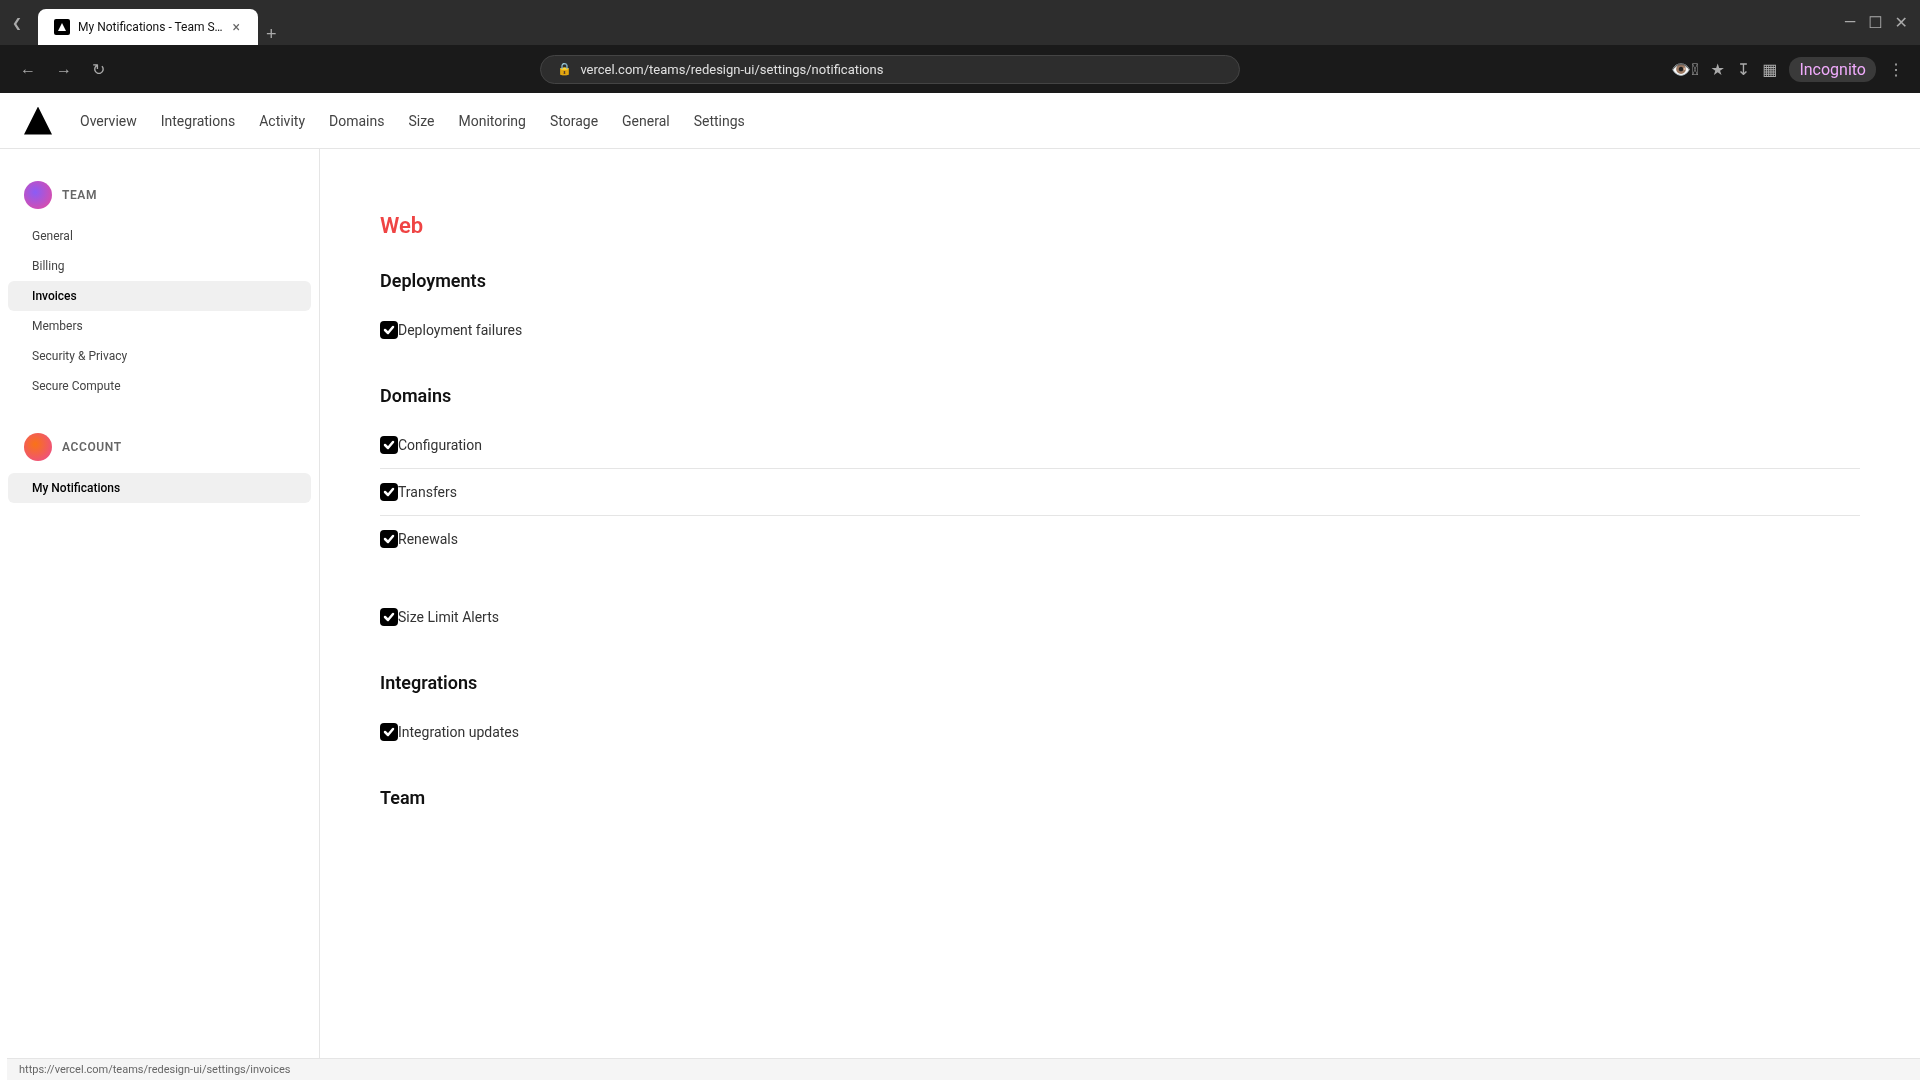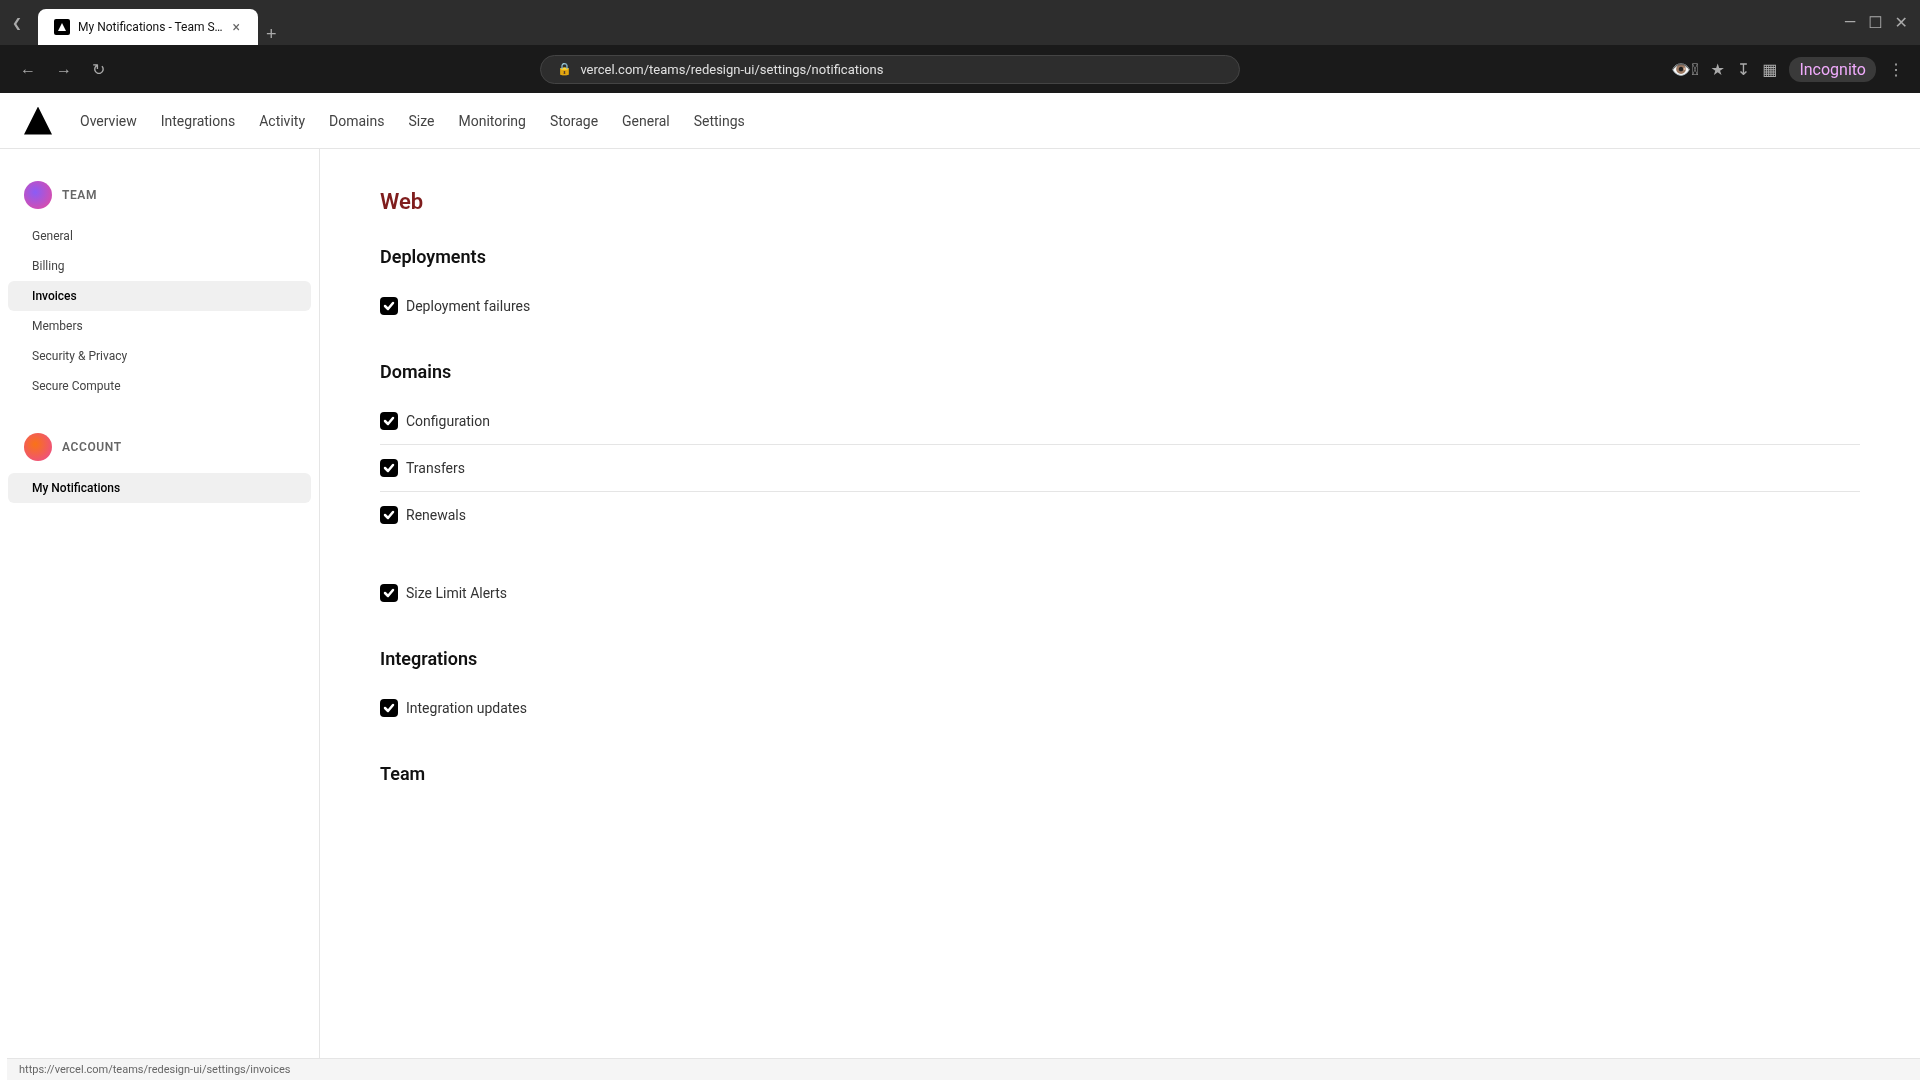--- a/index.html
+++ b/index.html
@@ -37,26 +37,26 @@
     .sidebar { width: 320px; border-right: 1px solid #e5e5e5; padding: 24px 0; flex-shrink: 0; overflow-y: auto; }
     .sidebar-section-header { display: flex; align-items: center; gap: 10px; padding: 8px 24px; margin-bottom: 4px; }
     .sidebar-avatar { width: 28px; height: 28px; border-radius: 50%; flex-shrink: 0; }
     .sidebar-section-label { font-size: 12px; font-weight: 600; color: #666; letter-spacing: 0.05em; text-transform: uppercase; }
     .sidebar-item { padding: 8px 24px; font-size: 12px; color: #444; cursor: pointer; border-radius: 6px; margin: 0 8px; }
     .sidebar-item.active { background: #f0f0f0; color: #000; font-weight: 500; }
     .sidebar-divider { height: 24px; }
 
     
     .content { flex: 1; overflow-y: auto; padding: 40px 60px; }
-    .section-heading { font-size: 22px; font-weight: 600; color: #7f1d1d; margin-bottom: 32px; }
+    .section-heading { font-size: 22px; font-weight: 600; color: #ef4444; margin-bottom: 32px; margin-top: 24px; }
     .subsection { margin-bottom: 32px; }
     .subsection-title { font-size: 18px; font-weight: 600; color: #111; margin-bottom: 16px; }
 
     
-    .checkbox-row { display: flex; align-items: center; gap: 8px; padding: 14px 0; border-bottom: 1px solid #e5e5e5; }
+    .checkbox-row { display: flex; align-items: center; gap: 0; padding: 14px 0; border-bottom: 1px solid #e5e5e5; }
     .checkbox-row:last-child { border-bottom: none; }
     .checkbox { width: 18px; height: 18px; border-radius: 4px; background: #000; display: flex; align-items: center; justify-content: center; flex-shrink: 0; cursor: pointer; }
     .checkbox svg { width: 12px; height: 12px; stroke: #fff; fill: none; stroke-width: 2.5; stroke-linecap: round; stroke-linejoin: round; }
     .checkbox-label { font-size: 14px; color: #333; }
 
     
     .status-bar { background: #f5f5f5; border-top: 1px solid #e5e5e5; padding: 4px 12px; font-size: 11px; color: #666; position: fixed; bottom: 0; left: 7px; right: 0; }
 
     
     .avatar-team { background: radial-gradient(circle at 40% 40%, #8b5cf6, #ec4899); }

